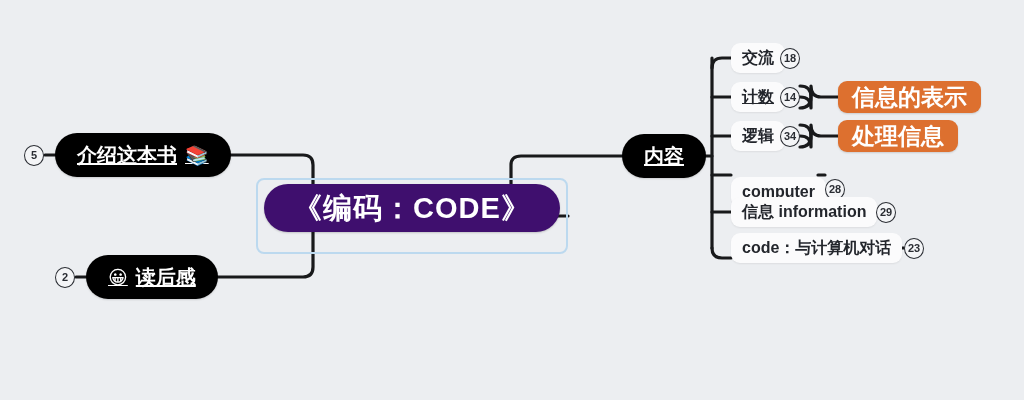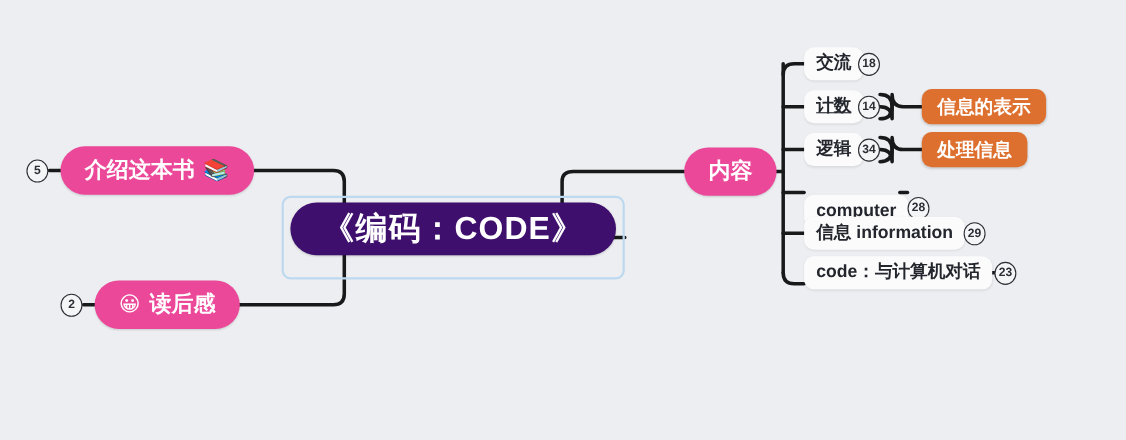--- a/index.html
+++ b/index.html
@@ -39,50 +39,51 @@
     color:#ffffff;
     font-size:29px;
     font-weight:bold;
     letter-spacing:1px;
     display:flex;align-items:center;justify-content:center;
     box-shadow:0 1px 2px rgba(0,0,0,.18);
   }
 
   
   .pill{
-    background:#ec4899;
+    background:#000000;
     color:#ffffff;
     border-radius:22px;
     font-size:20px;
     font-weight:bold;
     padding:0 22px;
     height:44px;
     box-shadow:0 1px 2px rgba(0,0,0,.14);
     gap:8px;
+    text-decoration:underline;
   }
   .pill .emoji{font-size:19px;line-height:1;}
 
   
   .chip{
     background:#fbfbfc;
     color:#23262c;
     border-radius:9px;
     font-size:16px;
     font-weight:bold;
     padding:0 11px;
     height:30px;
     box-shadow:0 1px 2px rgba(0,0,0,.07);
   }
 
   
   .orange{
     background:#dd702f;
     color:#ffffff;
     border-radius:9px;
-    font-size:17px;
+    font-size:23px;
     font-weight:bold;
     padding:0 14px;
     height:32px;
     box-shadow:0 1px 2px rgba(0,0,0,.14);
   }
 
   
   .badge{
     position:absolute;
     width:20px;height:21px;

